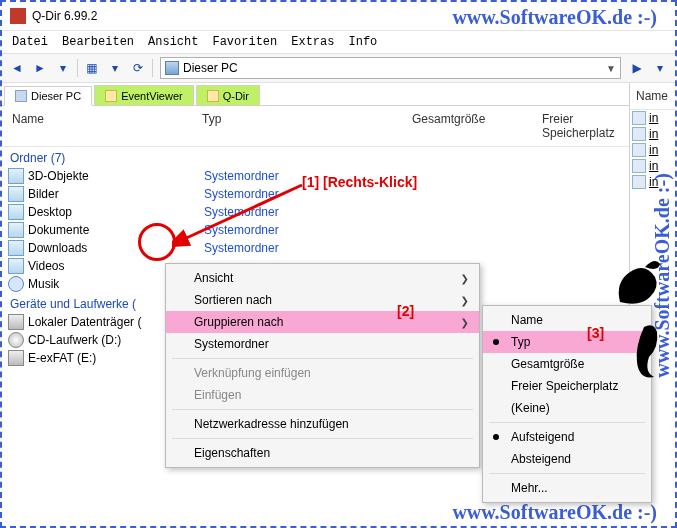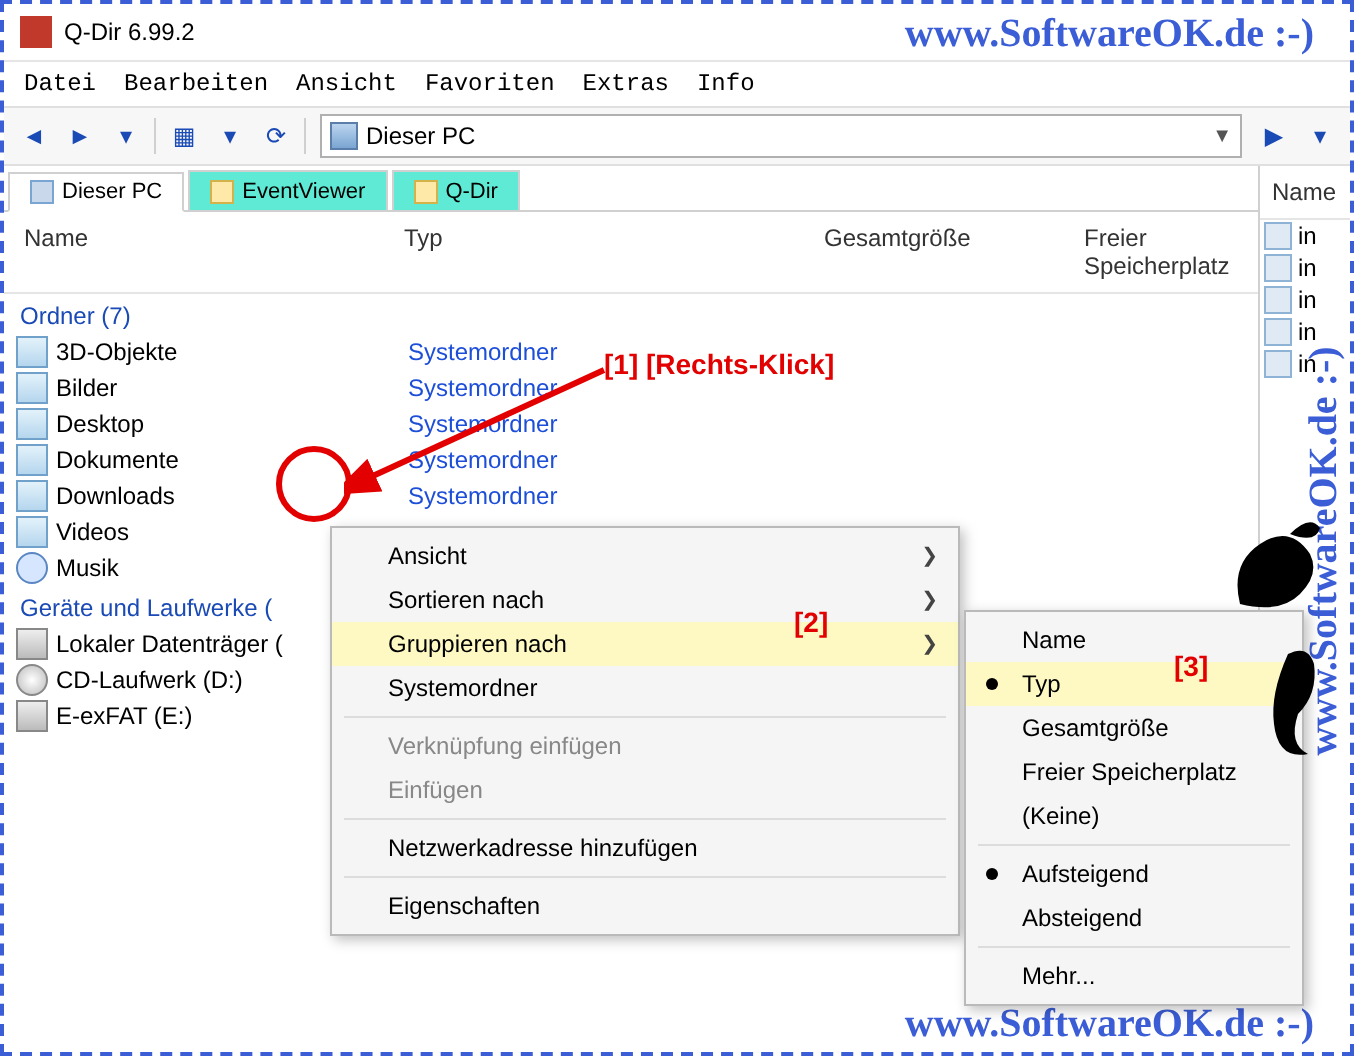--- a/index.html
+++ b/index.html
@@ -88,21 +88,21 @@
   background: #fff;
   border-bottom: 1px solid #d0d0d0;
 }
 .tab {
   display: flex;
   align-items: center;
   gap: 4px;
   padding: 3px 10px;
   border: 1px solid #d0d0d0;
   border-bottom: none;
-  background: #5eead4;
+  background: #bef264;
   margin-right: 2px;
   font-size: 11px;
 }
 .tab.active { background: #fff; border-bottom: 1px solid #fff; position: relative; top: 1px; }
 .tab-icon { width: 12px; height: 12px; background: #c9d8ea; border: 1px solid #7aa5d2; }
 .tab-icon.folder { background: #ffe9a8; border-color: #d4b24b; }
 
 .cols {
   display: flex;
   border-bottom: 1px solid #e5e5e5;
@@ -136,42 +136,42 @@
 .item .icon { width: 16px; height: 16px; flex-shrink: 0; }
 .item .label { flex: 0 0 172px; }
 .item .typ { flex: 0 0 210px; color: #1d4ed8; }
 .fld { background: linear-gradient(#e3f2fa,#b5d6ee); border: 1px solid #6fa1ca; }
 .drv { background: linear-gradient(#eee,#bbb); border: 1px solid #888; }
 .music { background: #d6e6ff; border: 1px solid #5a86c4; border-radius: 50%; }
 .cd { background: radial-gradient(#fff,#bbb); border: 1px solid #888; border-radius: 50%; }
 
 .pane-right .cols { padding: 4px 2px; }
 .pane-right .r-name { flex: 1; }
-.r-item { display: flex; align-items: center; gap: 3px; padding: 1px 2px; }
+.r-item { display: flex; align-items: center; gap: 3px; padding: 1px 2px; text-decoration: underline; }
 .r-icon { width: 14px; height: 14px; background: #dfeaf5; border: 1px solid #8fb3d4; }
 
 .ctx {
   position: absolute;
   background: #f5f5f5;
   border: 1px solid #bababa;
   box-shadow: 2px 2px 6px rgba(0,0,0,.25);
   padding: 3px 0;
   font-size: 12px;
   z-index: 50;
 }
 .ctx-item {
   padding: 4px 28px 4px 28px;
   display: flex;
   justify-content: space-between;
   align-items: center;
   position: relative;
   color: #000;
 }
 .ctx-item.dis { color: #888; }
-.ctx-item.sel { background: #fef9c3; }
+.ctx-item.sel { background: #f9a8d4; }
 .ctx-item .arrow { position: absolute; right: 10px; color: #444; font-size: 10px; }
 .ctx-item .dot { position: absolute; left: 10px; width: 6px; height: 6px; background: #000; border-radius: 50%; top: 50%; transform: translateY(-50%); }
 .ctx-sep { height: 1px; background: #dcdcdc; margin: 3px 6px; }
 
 .ctx1 { top: 261px; left: 163px; width: 315px; }
 .ctx2 { top: 303px; left: 480px; width: 170px; }
 
 .anno {
   position: absolute;
   color: #e20000;

